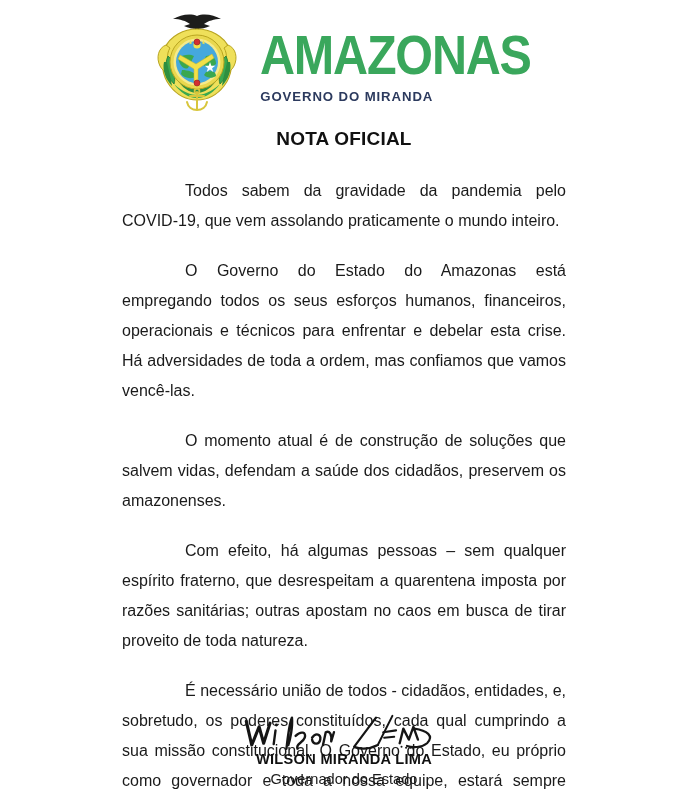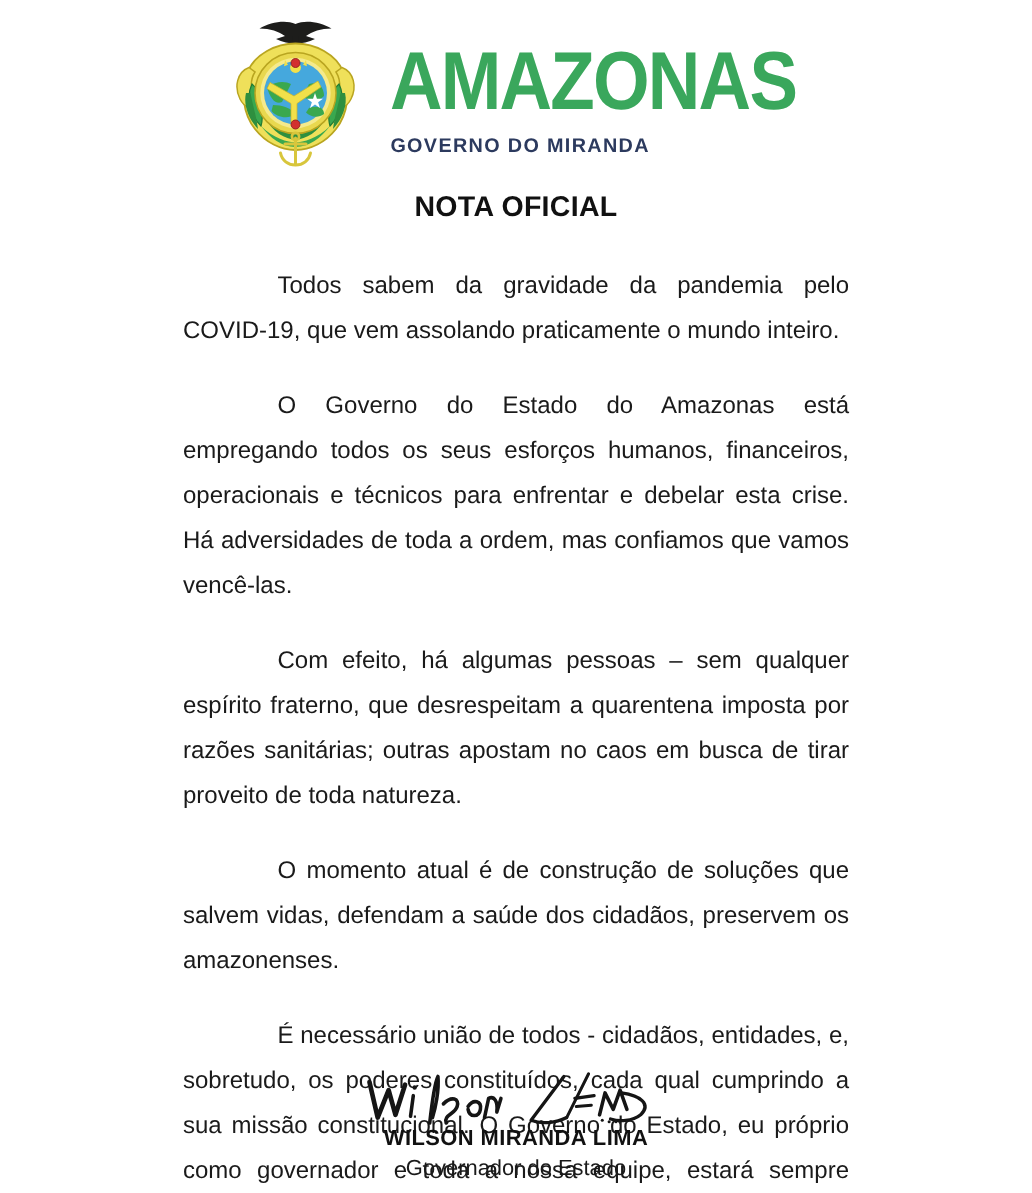--- a/index.html
+++ b/index.html
@@ -192,22 +192,22 @@
     </div>
 
   </div>
 </div>
 
 <div class="doc-title">NOTA OFICIAL</div>
 
 <div class="doc-body">
   <p class="para">Todos sabem da gravidade da pandemia pelo COVID-19, que vem assolando praticamente o mundo inteiro.</p>
   <p class="para">O Governo do Estado do Amazonas está empregando todos os seus esforços humanos, financeiros, operacionais e técnicos para enfrentar e debelar esta crise. Há adversidades de toda a ordem, mas confiamos que vamos vencê-las.</p>
+  <p class="para">O momento atual é de construção de soluções que salvem vidas, defendam a saúde dos cidadãos, preservem os amazonenses.</p>
   <p class="para">Com efeito, há algumas pessoas – sem qualquer espírito fraterno, que desrespeitam a quarentena imposta por razões sanitárias; outras apostam no caos em busca de  tirar proveito de toda natureza.</p>
-  <p class="para">O momento atual é de construção de soluções que salvem vidas, defendam a saúde dos cidadãos, preservem os amazonenses.</p>
   <p class="para">É necessário união de todos - cidadãos, entidades, e, sobretudo, os poderes constituídos, cada qual cumprindo a sua missão constitucional. O Governo do Estado, eu próprio como governador e toda a nossa equipe, estará sempre subordinada à lei e ao cumprimento de decisão judicial, da ordem pública e do bem-estar coletivo.</p>
 
 </div>
 
 <div class="signature-area">
   <svg class="sig-scrawl" viewBox="0 0 230 46">
     <g fill="none" stroke="#151515" stroke-linecap="round" stroke-linejoin="round">
 
       <path d="M8 8 L14 34 L22 14 L27 32 L34 10" stroke-width="3.4"></path>
 

